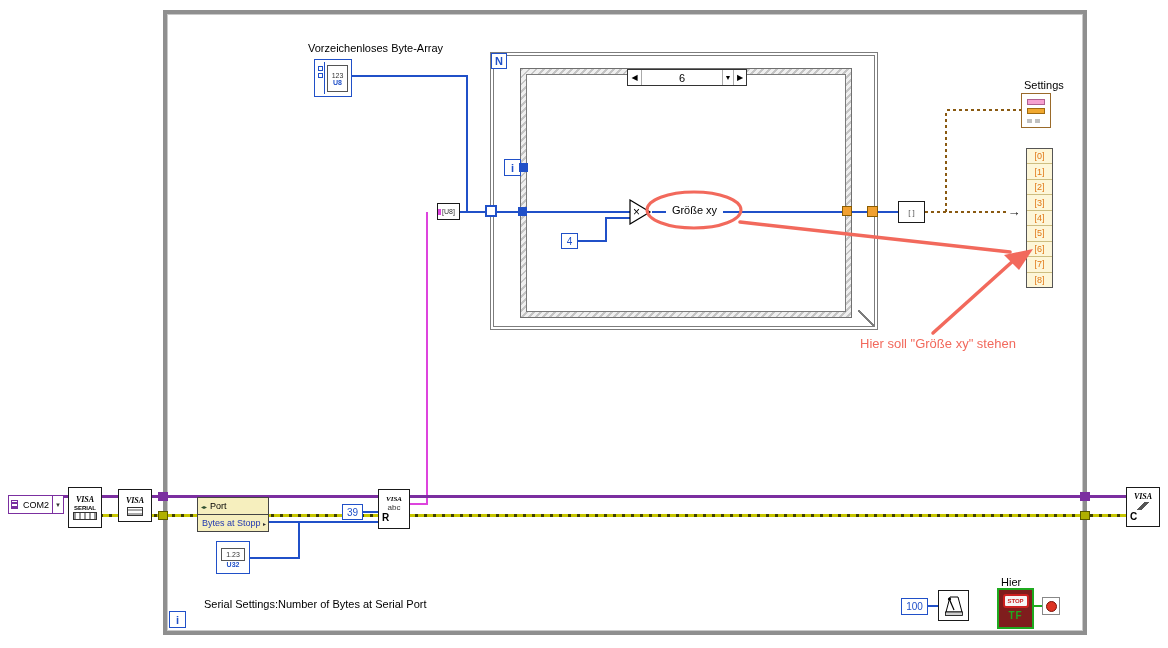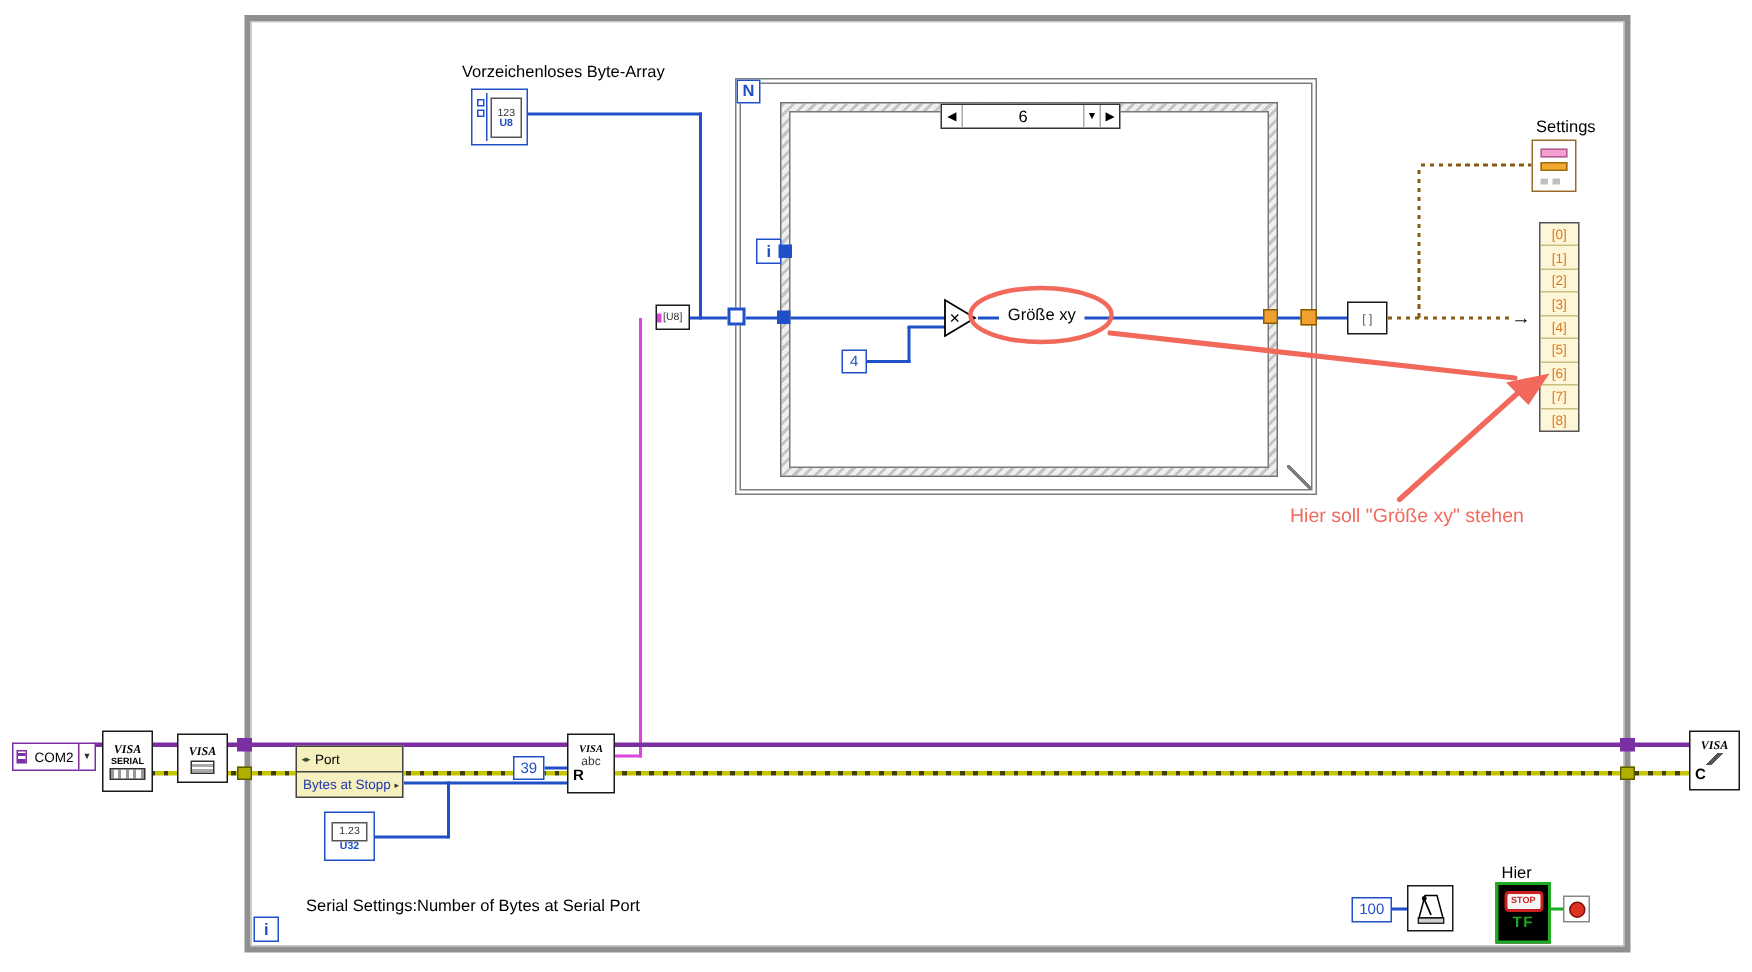--- a/index.html
+++ b/index.html
@@ -201,21 +201,21 @@
   <div class="a node flexc" style="left:938px;top:590px;width:31px;height:31px;z-index:2">
     <svg width="20" height="22">
       <polygon points="6,2 14,2 18,17 2,17" fill="#fff" stroke="#000" stroke-width="1"></polygon>
       <line x1="10" y1="15" x2="5.5" y2="4.5" stroke="#000" stroke-width="1.2"></line>
       <circle cx="5.5" cy="4" r="1.6" fill="#000"></circle>
       <rect x="1.5" y="17" width="17" height="3.5" fill="#cfcfcf" stroke="#000" stroke-width="0.8"></rect>
     </svg>
   </div>
 
   <div class="a lbl" style="left:1001px;top:576px">Hier</div>
-  <div class="a col" style="left:997px;top:588px;width:37px;height:41px;background:#000000;border:2px solid #1faa1f;z-index:2">
+  <div class="a col" style="left:997px;top:588px;width:37px;height:41px;background:#7f1d1d;border:2px solid #1faa1f;z-index:2">
     <span class="flexc" style="margin-top:4px;width:26px;height:14px;border:2px solid #cc2020;border-radius:3px;font-size:6px;font-weight:bold;color:#cc2020;background:#f6f6f6">STOP</span>
     <span style="margin-top:2px;font-size:10px;font-weight:bold;color:#1faa1f;letter-spacing:1px">TF</span>
   </div>
   <div class="a flexc" style="left:1042px;top:597px;width:18px;height:18px;background:#fff;border:1px solid #888;z-index:2">
     <span style="width:11px;height:11px;border-radius:50%;background:#dd3322;border:1px solid #7c1209"></span>
   </div>
 
   <div class="a node col" style="left:1126px;top:487px;width:34px;height:40px;z-index:2;justify-content:center;gap:1px">
     <span class="serifi" style="font-size:8px">VISA</span>
     <span style="width:14px;height:8px;background:linear-gradient(135deg,transparent 40%,#555 40%,#555 60%,transparent 60%)"></span>

